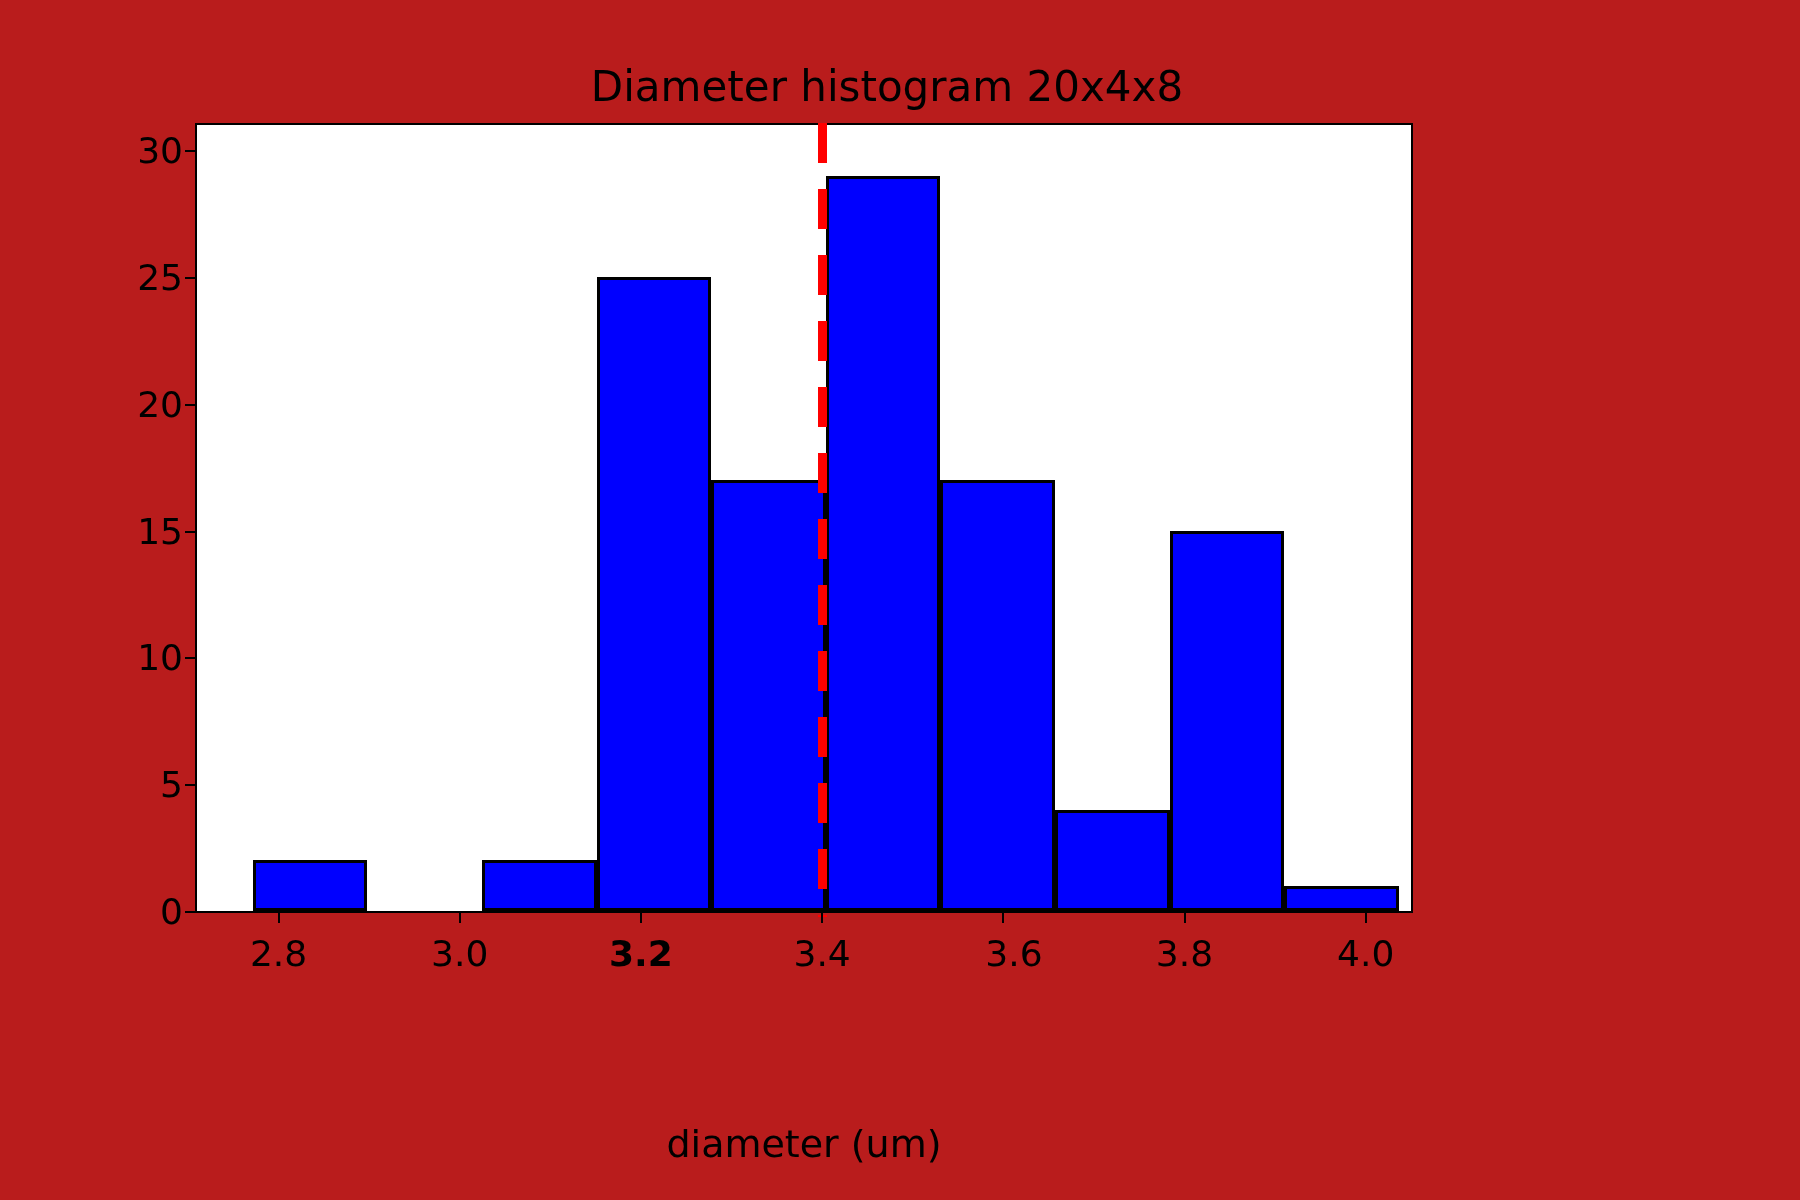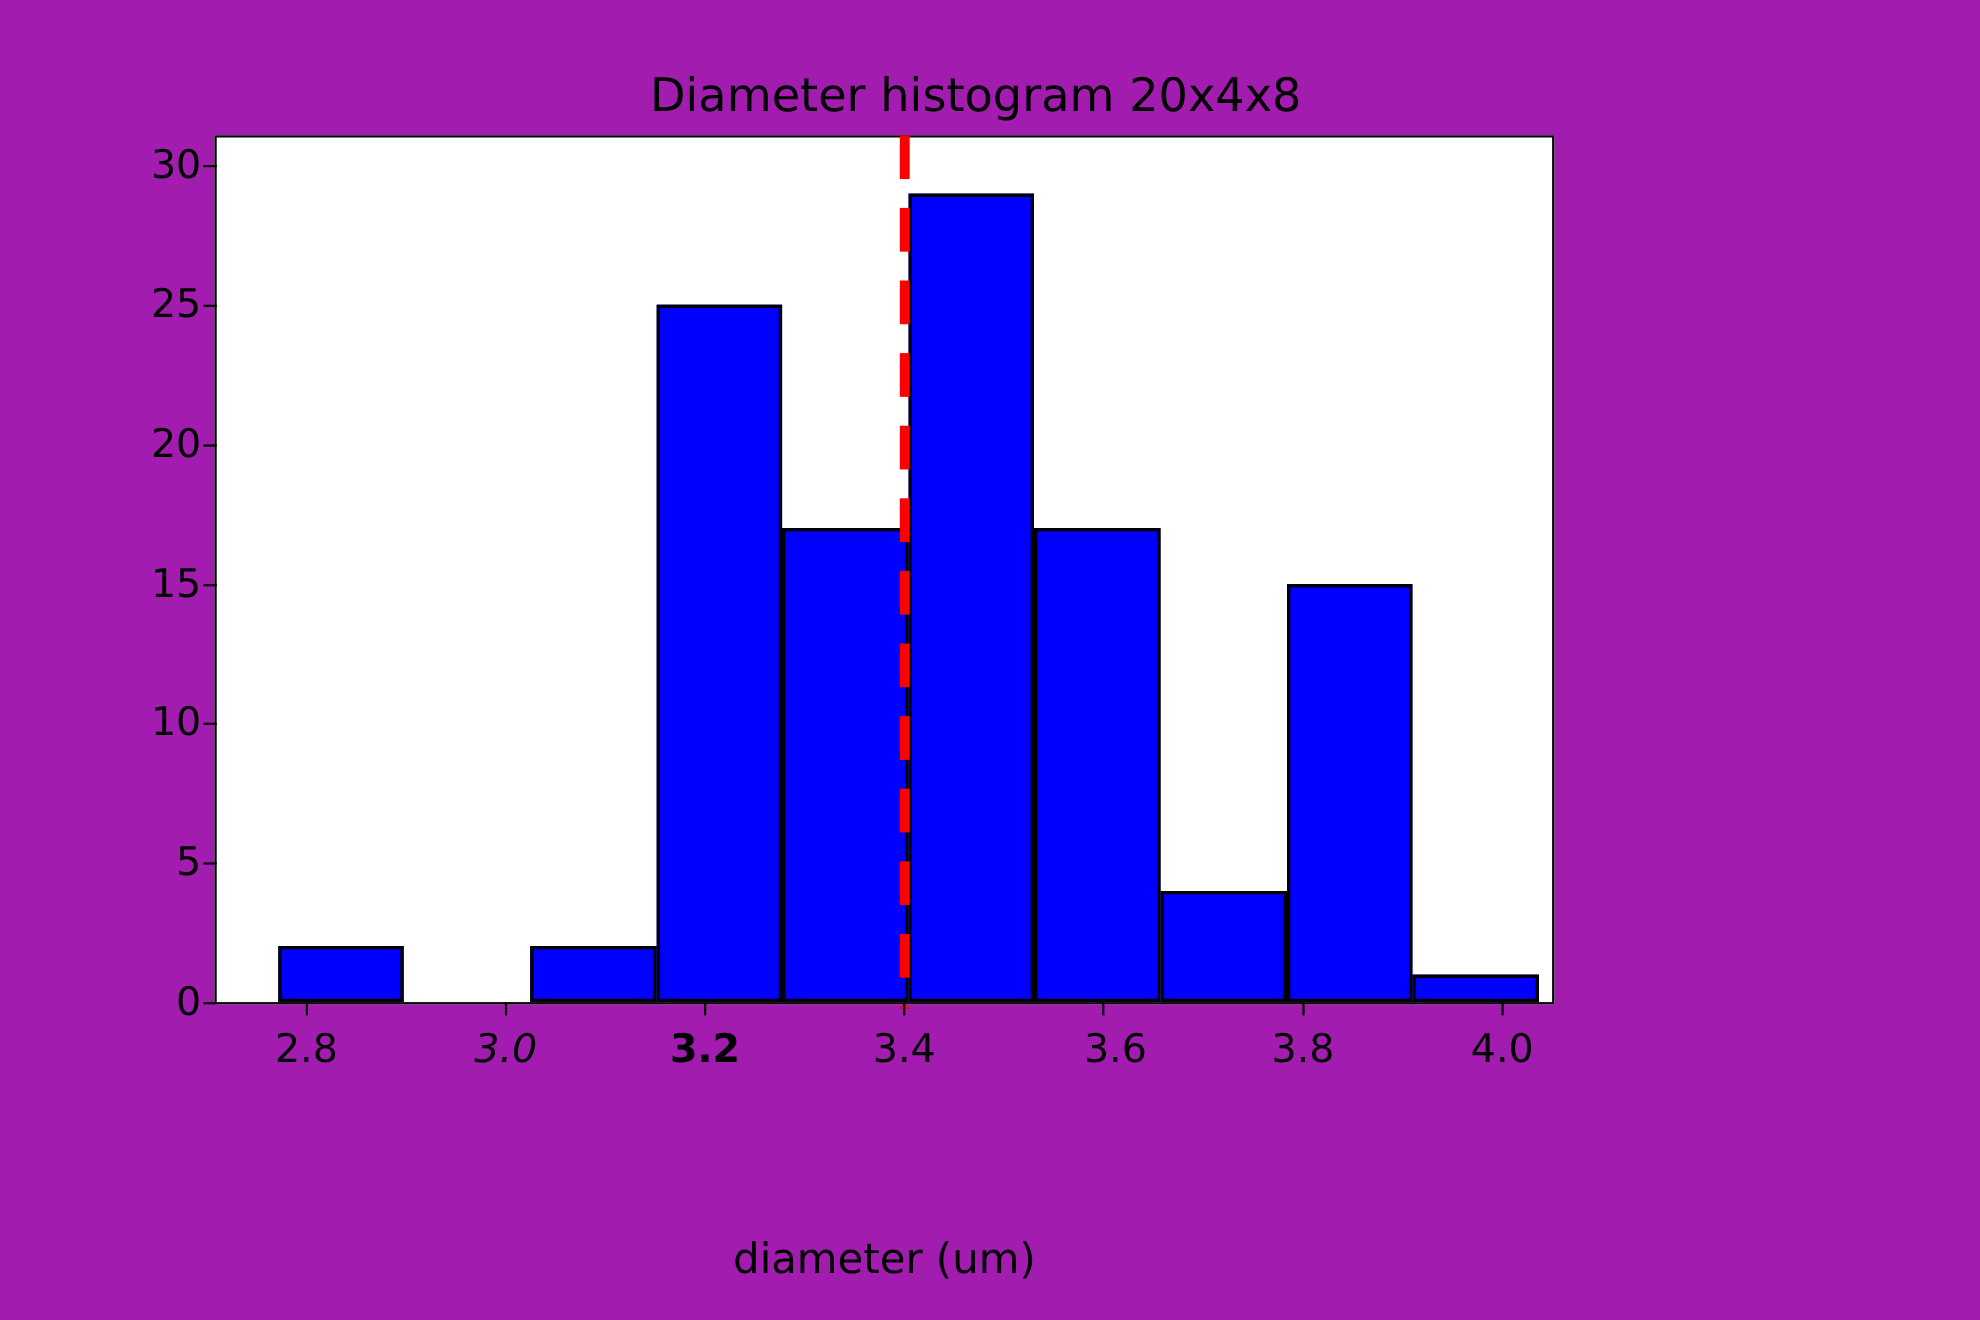--- a/index.html
+++ b/index.html
@@ -5,21 +5,21 @@
 <style>
   html, body {
     margin: 0;
     padding: 0;
     background: #ffffff;
   }
   #figure {
     position: relative;
     width: 1800px;
     height: 1200px;
-    background: #a21caf;
+    background: #b91c1c;
     font-family: "DejaVu Sans", sans-serif;
     overflow: hidden;
   }
 
   
   #chart-title {
     position: absolute;
     left: 0;
     top: 62px;
     width: 1800px;
@@ -163,21 +163,21 @@
       <div class="ytick-label" style="top: 405.677px;">15</div>
       <div class="ytick-mark" style="top: 278.903px;"></div>
       <div class="ytick-label" style="top: 278.903px;">20</div>
       <div class="ytick-mark" style="top: 152.129px;"></div>
       <div class="ytick-label" style="top: 152.129px;">25</div>
       <div class="ytick-mark" style="top: 25.3548px;"></div>
       <div class="ytick-label" style="top: 25.3548px;">30</div>
       <div class="xtick-mark" style="left: 80.5373px;"></div>
       <div class="xtick-label" style="left: 81.5373px;">2.8</div>
       <div class="xtick-mark" style="left: 261.731px;"></div>
-      <div class="xtick-label" style="left: 262.731px; font-style: italic;">3.0</div>
+      <div class="xtick-label" style="left: 262.731px;">3.0</div>
       <div class="xtick-mark" style="left: 442.925px;"></div>
       <div class="xtick-label" style="left: 443.925px; font-weight: bold;">3.2</div>
       <div class="xtick-mark" style="left: 624.119px;"></div>
       <div class="xtick-label" style="left: 625.119px;">3.4</div>
       <div class="xtick-mark" style="left: 805.313px;"></div>
       <div class="xtick-label" style="left: 817px;">3.6</div>
       <div class="xtick-mark" style="left: 986.507px;"></div>
       <div class="xtick-label" style="left: 987.507px;">3.8</div>
       <div class="xtick-mark" style="left: 1167.7px;"></div>
       <div class="xtick-label" style="left: 1168.7px;">4.0</div>

